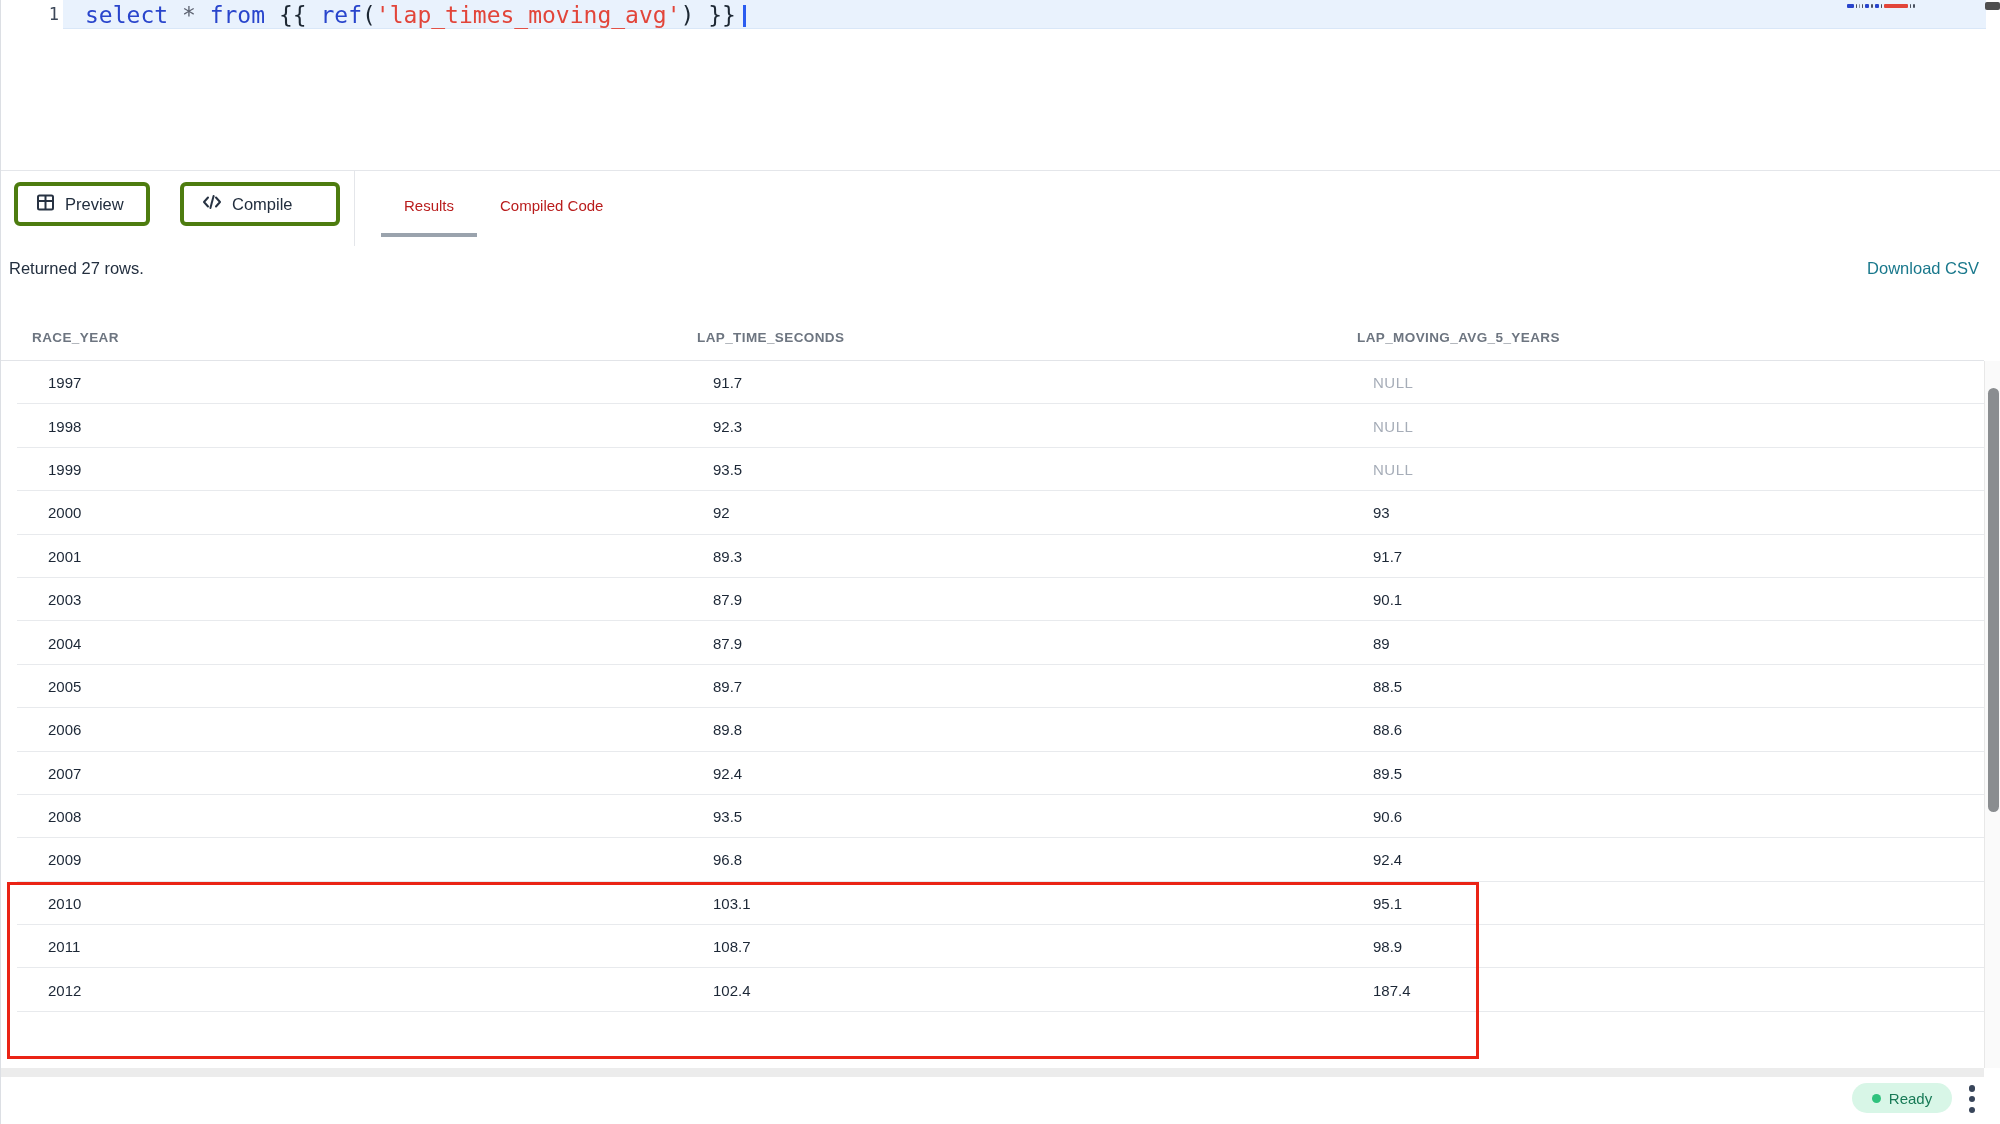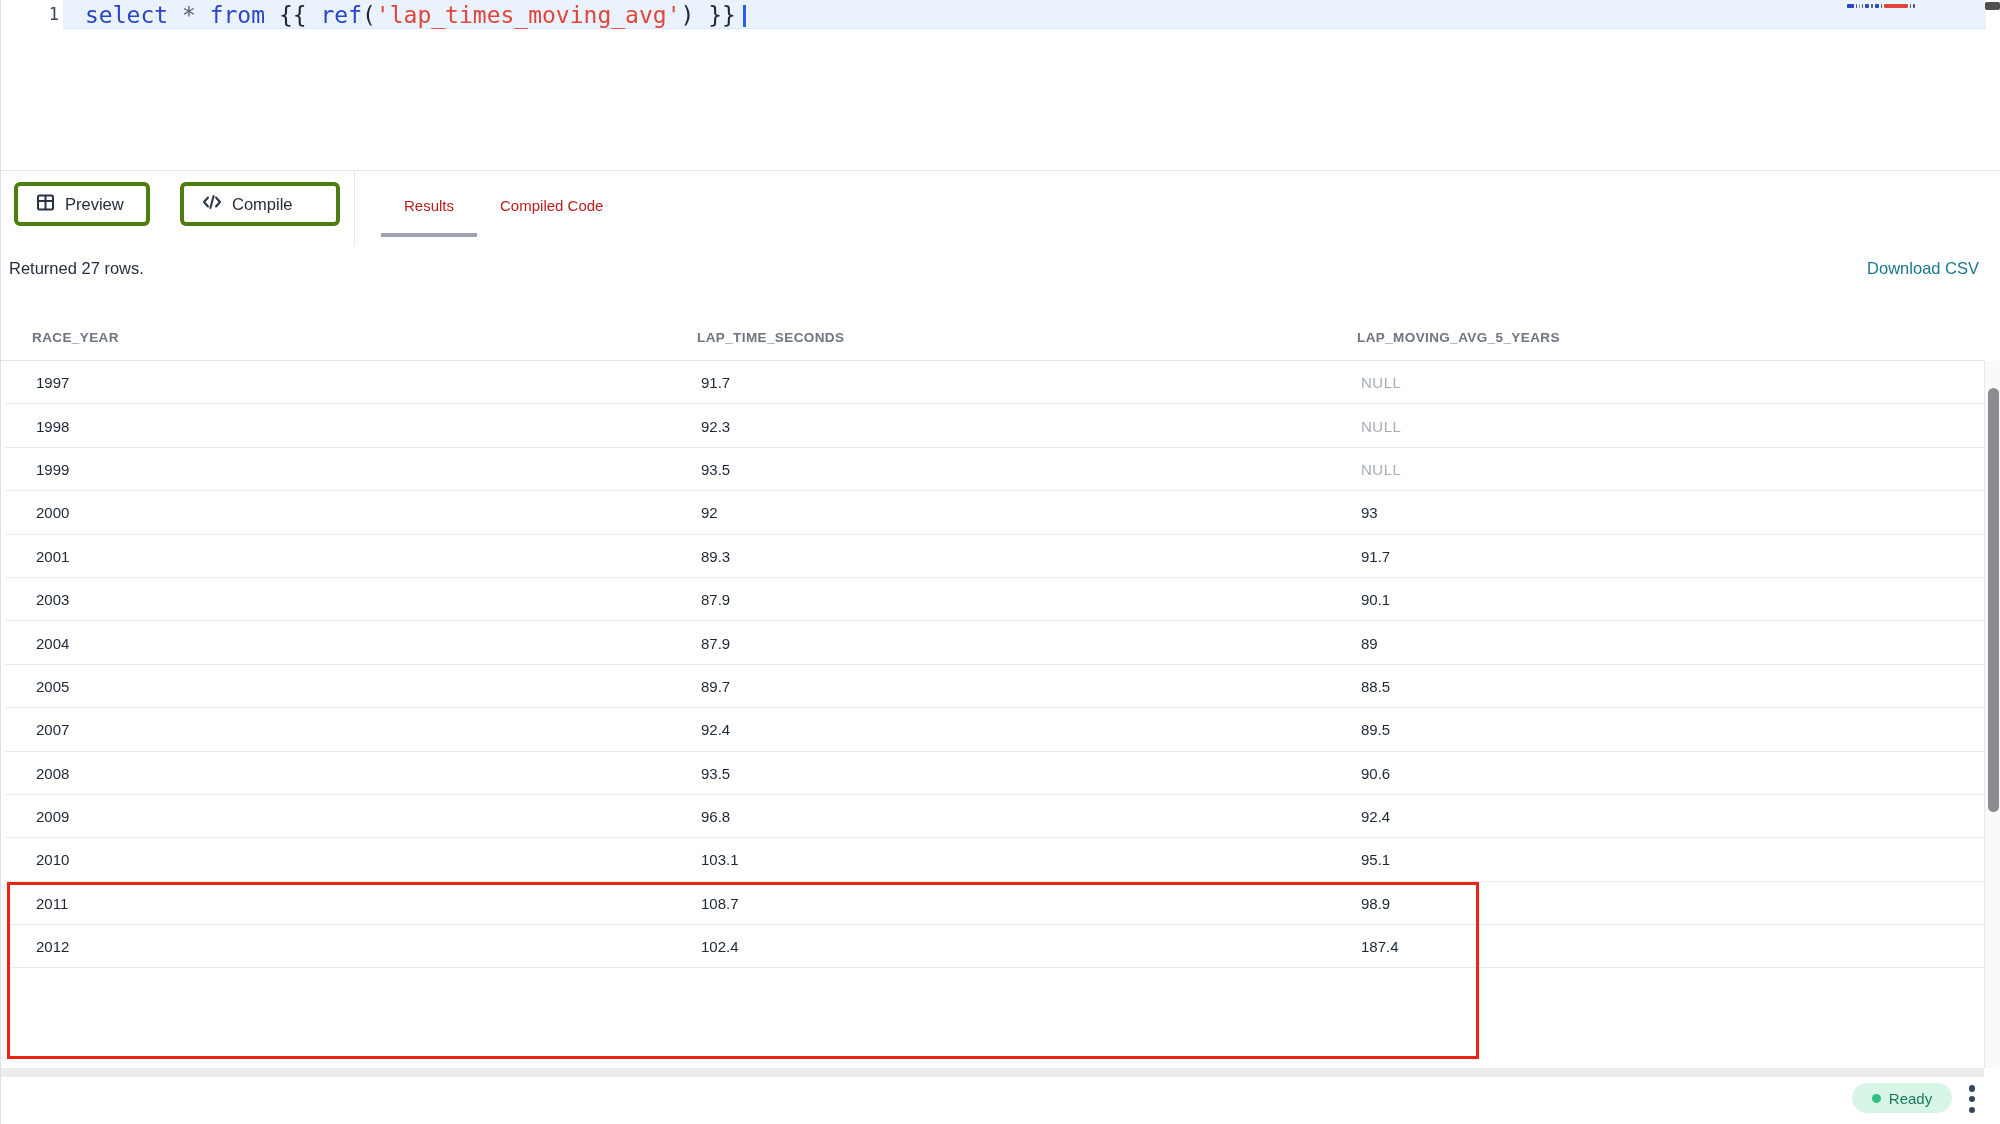--- a/index.html
+++ b/index.html
@@ -54,21 +54,21 @@
   .row-summary { position:absolute; left:8px; top:14px; font-size:16.5px; color:#232f3f; }
   .download-csv { position:absolute; right:22px; top:14px; font-size:16.5px;
     color:var(--link_teal); cursor:pointer; }
 
   
   .thead { position:absolute; left:0; top:322px; width:1983px; height:39px;
     border-bottom:1px solid #e2e4e8; }
   .th { position:absolute; top:8px; font-size:13.5px; font-weight:700; letter-spacing:0.4px;
     color:var(--header_gray); }
   .th1 { left:31px; } .th2 { left:696px; } .th3 { left:1356px; }
-  .tbody { position:absolute; left:4px; top:361px; width:1983px; }
+  .tbody { position:absolute; left:16px; top:361px; width:1983px; }
   .trow { position:relative; width:100%; height:43.4px; border-bottom:1px solid #e8eaed; }
   .cell { position:absolute; top:50%; transform:translateY(-50%); font-size:15px; color:#1c2736; }
   .cell.c1 { left:31px; } .cell.c2 { left:696px; } .cell.c3 { left:1356px; }
   .cell.null { color:var(--null_gray); letter-spacing:0.5px; }
 
   
   .red-box { position:absolute; left:6px; top:882px; width:1472px; height:177px;
     border:3px solid var(--highlight_red); pointer-events:none; }
 
   
@@ -179,20 +179,25 @@
         <span class="cell c1">2004</span>
         <span class="cell c2">87.9</span>
         <span class="cell c3">89</span>
       </div>
       <div class="trow">
         <span class="cell c1">2005</span>
         <span class="cell c2">89.7</span>
         <span class="cell c3">88.5</span>
       </div>
       <div class="trow">
+        <span class="cell c1">2006</span>
+        <span class="cell c2">89.8</span>
+        <span class="cell c3">88.6</span>
+      </div>
+      <div class="trow">
         <span class="cell c1">2007</span>
         <span class="cell c2">92.4</span>
         <span class="cell c3">89.5</span>
       </div>
       <div class="trow">
         <span class="cell c1">2008</span>
         <span class="cell c2">93.5</span>
         <span class="cell c3">90.6</span>
       </div>
       <div class="trow">

